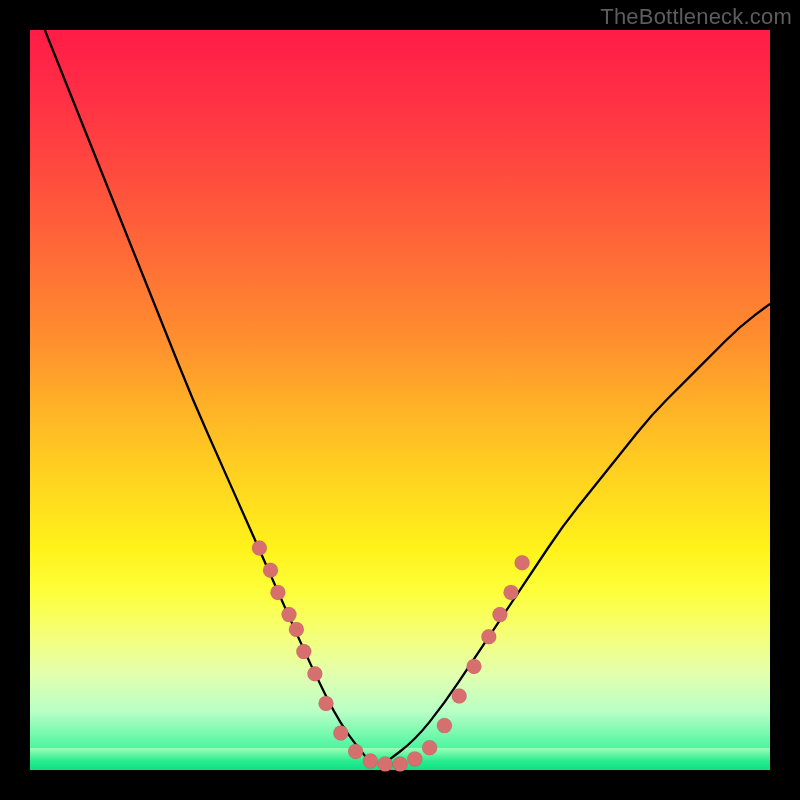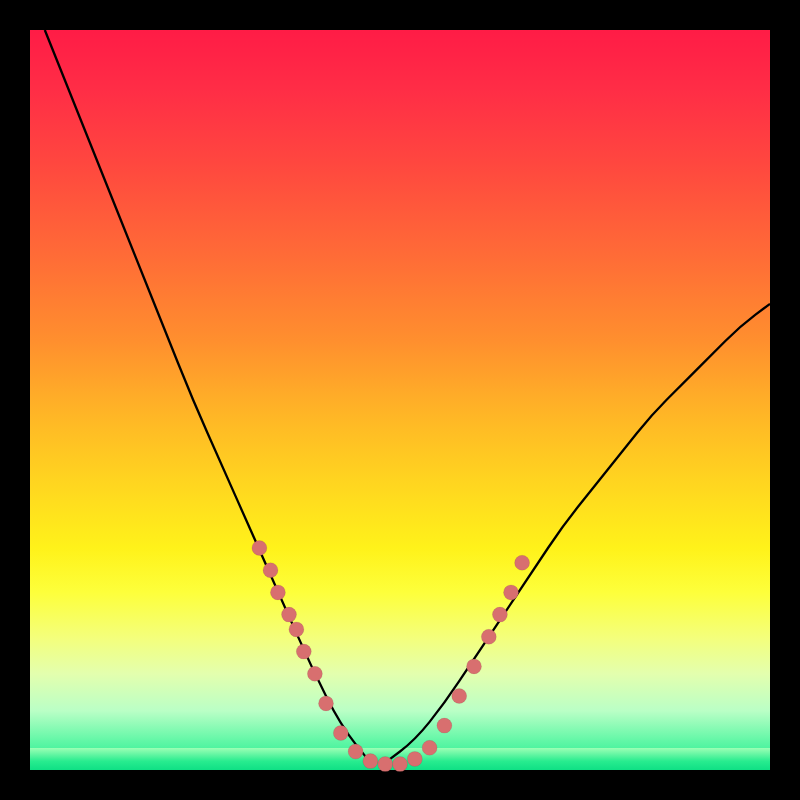--- a/index.html
+++ b/index.html
@@ -76,20 +76,21 @@
   .dot {
     fill: #d86f6f;
     stroke: rgba(0,0,0,0.15);
     stroke-width: 0.5;
   }
 </style>
 </head>
 <body>
 
 <div class="frame">
+  <div class="watermark">TheBottleneck.com</div>
 
   <div class="plot-area"></div>
   <div class="green-band"></div>
 
   <svg class="curve-layer" viewBox="0 0 740 740">
     <path id="left-branch" class="curve" d="M 14.8 0 Q 14.8 0 29.6 37 Q 44.4 74 59.2 111 Q 74 148 88.80000000000001 185 Q 103.60000000000001 222 118.4 259 Q 133.2 296 148 333 Q 162.8 370 177.60000000000002 403.3 Q 192.4 436.6 207.2 469.9 Q 222 503.2 236.8 536.5 Q 251.60000000000002 569.8 266.4 603.0999999999999 Q 281.2 636.4 296 666 Q 310.8 695.6 325.6 714.1 T 340.40000000000003 732.6"></path>
     <path id="right-branch" class="curve" d="M 355.2 732.6 Q 355.2 732.6 370 721.5 Q 384.8 710.4 399.6 691.9 Q 414.40000000000003 673.4 429.20000000000005 651.2 Q 444 629 458.8 606.8 Q 473.6 584.6 488.40000000000003 562.4000000000001 Q 503.20000000000005 540.2 518 518 Q 532.8 495.79999999999995 547.5999999999999 477.29999999999995 Q 562.4 458.8 577.2 440.3 Q 592 421.8 606.8 403.3 Q 621.6 384.8 636.4000000000001 370 Q 651.2 355.2 666 340.4 Q 680.8000000000001 325.59999999999997 695.6 310.79999999999995 Q 710.4 296 725.2 284.9 T 740 273.8"></path>
     <g id="dots">
         <circle cx="229.4" cy="518" r="7.5" class="dot"></circle>
         <circle cx="240.5" cy="540.2" r="7.5" class="dot"></circle>

